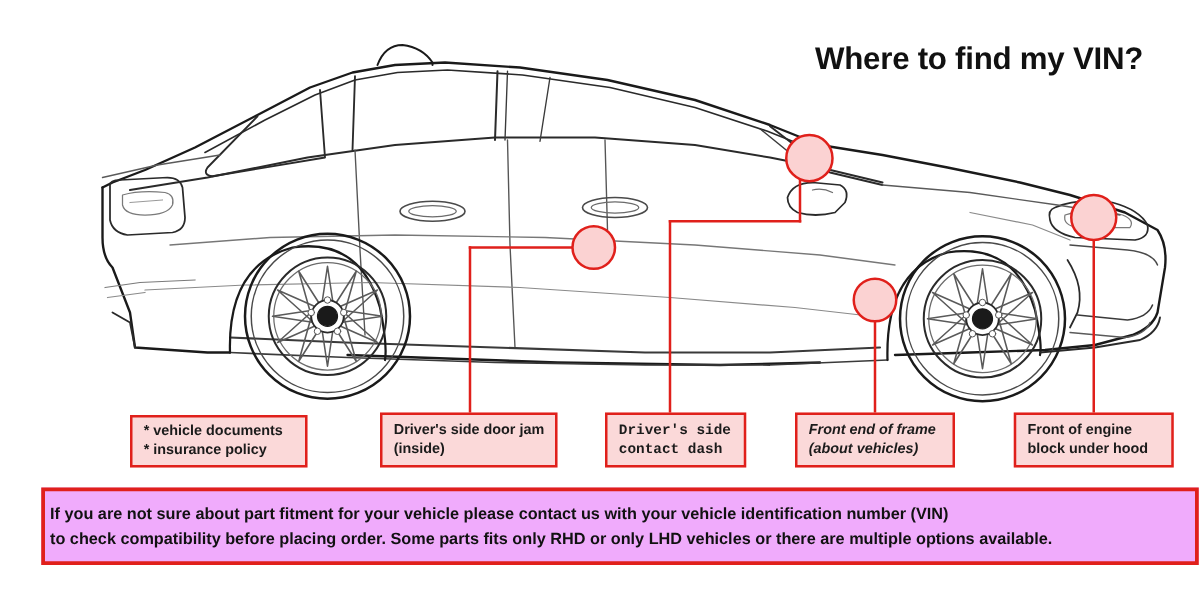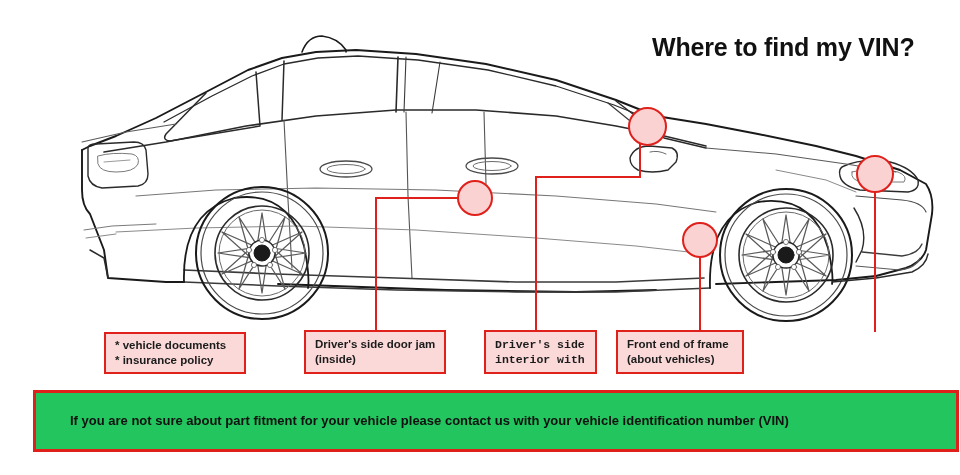--- a/index.html
+++ b/index.html
@@ -57,27 +57,27 @@
     color:#1b1b1b;
     line-height:15px;
     white-space:nowrap;
   }
 
   
   .notice{
     position:absolute;
     left:17px; top:390px;
     width:926px; height:62px;
-    background:#22c55e;
+    background:#f0abfc;
     border:3px solid #e0201b;
     box-sizing:border-box;
     display:flex;
     flex-direction:column;
     justify-content:center;
-    padding:0 34px;
+    padding:0 4px;
   }
   .notice .line{
     font-size:13px;
     font-weight:bold;
     color:#111111;
     line-height:20px;
     white-space:nowrap;
   }
 </style>
 </head>
@@ -250,26 +250,31 @@
     <div class="line">* insurance policy</div>
   </div>
 
   <div class="callout" style="left:288px; top:330px; width:142px; height:44px;">
     <div class="line">Driver's side door jam</div>
     <div class="line">(inside)</div>
   </div>
 
   <div class="callout" style="left:468px; top:330px; width:113px; height:44px;font-family:Liberation Mono, monospace;">
     <div class="line">Driver's side</div>
-    <div class="line">interior with</div>
-  </div>
-
-  <div class="callout" style="left:600px; top:330px; width:128px; height:44px;">
+    <div class="line">contact dash</div>
+  </div>
+
+  <div class="callout" style="left:620px; top:330px; width:128px; height:44px;font-style:italic;">
     <div class="line">Front end of frame</div>
     <div class="line">(about vehicles)</div>
   </div>
 
+  <div class="callout" style="left:795px; top:330px; width:128px; height:44px;">
+    <div class="line">Front of engine</div>
+    <div class="line">block under hood</div>
+  </div>
 
   <div class="notice">
     <div class="line">If you are not sure about part fitment for your vehicle please contact us with your vehicle identification number (VIN)</div>
+    <div class="line">to check compatibility before placing order. Some parts fits only RHD or only LHD vehicles or there are multiple options available.</div>
   </div>
 
 </div>
 
 </body></html>

